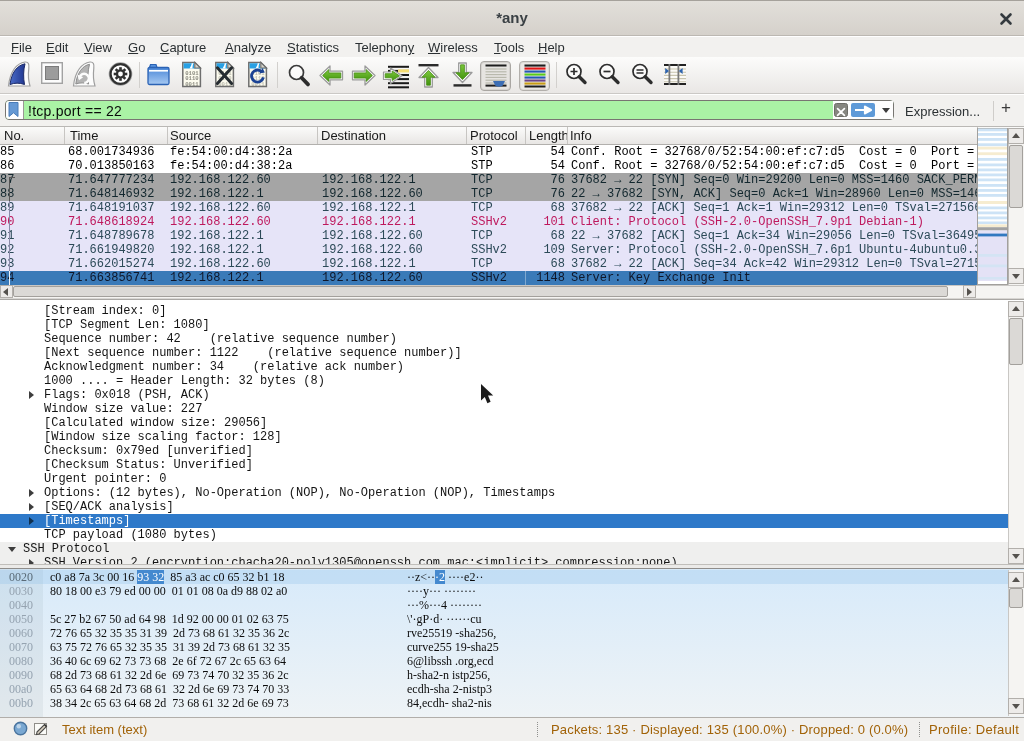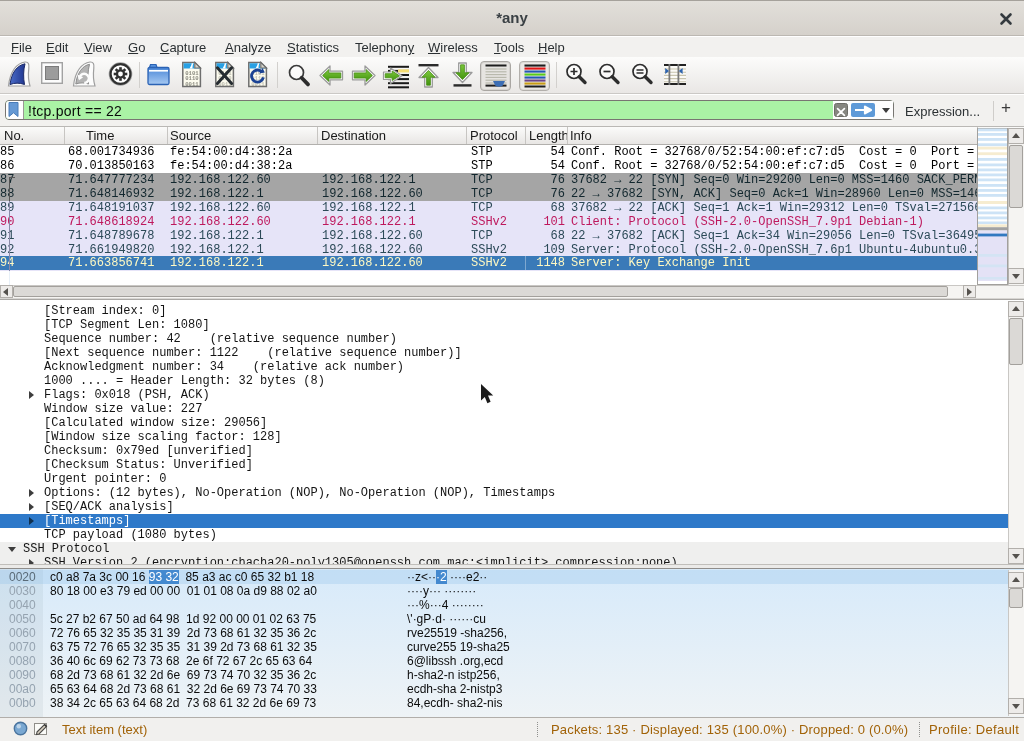--- a/index.html
+++ b/index.html
@@ -20,21 +20,21 @@
 .prow{position:absolute;left:0;width:977px;height:14px;font-family:"Liberation Mono",monospace;font-size:12px;line-height:14px;white-space:pre;overflow:hidden}
 .prow > span{position:absolute;top:0}
 .cno{left:0;width:60px;text-align:left}
 .ct{left:68px}.cs{left:170px}.cd{left:322px}.cp{left:471px}
 .cl{left:495px;width:70px;text-align:right}
 .ci{left:571px;width:406px}
 .trow{position:absolute;left:0;width:1008px;height:14px;font-family:"Liberation Mono",monospace;font-size:12px;line-height:14px;white-space:pre;overflow:hidden;color:#141414}
 .tri{position:absolute;width:0;height:0}
 .tri.r{border-left:5px solid #3d3d3d;border-top:4.5px solid transparent;border-bottom:4.5px solid transparent}
 .tri.d{border-top:5.5px solid #3d3d3d;border-left:4.5px solid transparent;border-right:4.5px solid transparent}
-.hexrow{position:absolute;left:0;width:977px;height:14px;font-family:Liberation Sans, sans-serif;font-size:12px;line-height:14px;white-space:pre;overflow:hidden;color:#0c0c0c}
+.hexrow{position:absolute;left:0;width:977px;height:14px;font-family:Liberation Serif, serif;font-size:12px;line-height:14px;white-space:pre;overflow:hidden;color:#0c0c0c}
 .hexrow > span{position:absolute;top:0}
 .hoff{left:9px;color:#95a3b0}.hbytes{left:50px}.hasc{left:407px}
 .hl{background:#4489cf;color:#fff}
 .sbtn{position:absolute;background:#edebe9;border:1px solid #b2afab}
 .sthumb{position:absolute;background:#dbd9d6;border:1px solid #a3a09c;border-radius:2px}
 .strough{position:absolute;background:#f5f4f2}
 .arr{position:absolute;width:0;height:0}
 .arr.u{border-left:4px solid transparent;border-right:4px solid transparent;border-bottom:5px solid #55524e}
 .arr.dn{border-left:4px solid transparent;border-right:4px solid transparent;border-top:5px solid #55524e}
 .arr.l{border-top:4px solid transparent;border-bottom:4px solid transparent;border-right:5px solid #55524e}
@@ -283,21 +283,21 @@
 <svg width="24" height="14" viewBox="0 0 24 14">
         <path d="M4 7 H14 V3.6 L20 7 L14 10.4 V7" fill="#fff" stroke="#fff" stroke-width="2.2" stroke-linejoin="round"></path>
       </svg></div>
 <div class="arr dn abs" style="left:882px;top:12.5px;border-top-color:#3c3c3c;border-top-width:5px;border-left-width:4.5px;border-right-width:4.5px;z-index:3"></div>
 <div class="abs" style="left:905px;top:9px;font-size:13px;color:#2c3134">Expression...</div>
 <div class="abs" style="left:993px;top:6px;width:1px;height:20px;background:#cfcdca"></div>
 <div class="abs" style="left:1001px;top:3px;font-size:17px;color:#3a3a3a">+</div>
 </div>
 <div id="phead">
 <span style="left:4px">No.</span>
-    <span style="left:86px">Time</span>
+    <span style="left:70px">Time</span>
     <span style="left:170px">Source</span>
     <span style="left:321px">Destination</span>
     <span style="left:470px">Protocol</span>
     <span style="left:529px">Length</span>
     <span style="left:570px">Info</span>
 <div class="hsep" style="left:64px"></div>
     <div class="hsep" style="left:167px"></div>
     <div class="hsep" style="left:317px"></div>
     <div class="hsep" style="left:466px"></div>
     <div class="hsep" style="left:525px"></div>
@@ -307,21 +307,21 @@
 <div id="plist">
 <div class="prow" style="top:145px;background:#fff;color:#000"><span class="cno">85</span><span class="ct">68.001734936</span><span class="cs">fe:54:00:d4:38:2a</span><span class="cp">STP</span><span class="cl">54</span><span class="ci">Conf. Root = 32768/0/52:54:00:ef:c7:d5  Cost = 0  Port = 0x8001</span></div>
 <div class="prow" style="top:159px;background:#fff;color:#000"><span class="cno">86</span><span class="ct">70.013850163</span><span class="cs">fe:54:00:d4:38:2a</span><span class="cp">STP</span><span class="cl">54</span><span class="ci">Conf. Root = 32768/0/52:54:00:ef:c7:d5  Cost = 0  Port = 0x8001</span></div>
 <div class="prow" style="top:173px;background:#a5a5a5;color:#12272e"><span class="cno">87</span><span class="ct">71.647777234</span><span class="cs">192.168.122.60</span><span class="cd">192.168.122.1</span><span class="cp">TCP</span><span class="cl">76</span><span class="ci">37682 → 22 [SYN] Seq=0 Win=29200 Len=0 MSS=1460 SACK_PERM=1 TSval=2715663998 TSecr=0 WS=128</span></div>
 <div class="prow" style="top:187px;background:#a5a5a5;color:#12272e"><span class="cno">88</span><span class="ct">71.648146932</span><span class="cs">192.168.122.1</span><span class="cd">192.168.122.60</span><span class="cp">TCP</span><span class="cl">76</span><span class="ci">22 → 37682 [SYN, ACK] Seq=0 Ack=1 Win=28960 Len=0 MSS=1460 SACK_PERM=1</span></div>
 <div class="prow" style="top:201px;background:#e6e4f8;color:#2c4a58"><span class="cno">89</span><span class="ct">71.648191037</span><span class="cs">192.168.122.60</span><span class="cd">192.168.122.1</span><span class="cp">TCP</span><span class="cl">68</span><span class="ci">37682 → 22 [ACK] Seq=1 Ack=1 Win=29312 Len=0 TSval=2715663998 TSecr=3</span></div>
 <div class="prow" style="top:215px;background:#e6e4f8;color:#be185d"><span class="cno">90</span><span class="ct">71.648618924</span><span class="cs">192.168.122.60</span><span class="cd">192.168.122.1</span><span class="cp">SSHv2</span><span class="cl">101</span><span class="ci">Client: Protocol (SSH-2.0-OpenSSH_7.9p1 Debian-1)</span></div>
 <div class="prow" style="top:229px;background:#e6e4f8;color:#2c4a58"><span class="cno">91</span><span class="ct">71.648789678</span><span class="cs">192.168.122.1</span><span class="cd">192.168.122.60</span><span class="cp">TCP</span><span class="cl">68</span><span class="ci">22 → 37682 [ACK] Seq=1 Ack=34 Win=29056 Len=0 TSval=364953965 TSecr</span></div>
 <div class="prow" style="top:243px;background:#e6e4f8;color:#2c4a58"><span class="cno">92</span><span class="ct">71.661949820</span><span class="cs">192.168.122.1</span><span class="cd">192.168.122.60</span><span class="cp">SSHv2</span><span class="cl">109</span><span class="ci">Server: Protocol (SSH-2.0-OpenSSH_7.6p1 Ubuntu-4ubuntu0.3)</span></div>
 <div class="prow" style="top:257px;background:#e6e4f8;color:#2c4a58"><span class="cno">93</span><span class="ct">71.662015274</span><span class="cs">192.168.122.60</span><span class="cd">192.168.122.1</span><span class="cp">TCP</span><span class="cl">68</span><span class="ci">37682 → 22 [ACK] Seq=34 Ack=42 Win=29312 Len=0 TSval=2715664012 TS</span></div>
-<div class="prow" style="top:256px;background:#3a7ab8;color:#fef9c3"><span class="cno">94</span><span class="ct">71.663856741</span><span class="cs">192.168.122.1</span><span class="cd">192.168.122.60</span><span class="cp">SSHv2</span><span class="cl">1148</span><span class="ci">Server: Key Exchange Init</span><span style="left:525px;width:1px;height:14px;background:#7fa8d0"></span></div>
+<div class="prow" style="top:271px;background:#3a7ab8;color:#0f172a"><span class="cno">94</span><span class="ct">71.663856741</span><span class="cs">192.168.122.1</span><span class="cd">192.168.122.60</span><span class="cp">SSHv2</span><span class="cl">1148</span><span class="ci">Server: Key Exchange Init</span><span style="left:525px;width:1px;height:14px;background:#7fa8d0"></span></div>
 
 <div class="abs" style="left:9px;top:177px;width:6px;height:1px;background:#555"></div>
 <div class="abs" style="left:9px;top:177px;width:1px;height:24px;background:#555"></div>
 <div class="abs" style="left:9px;top:201px;width:1px;height:70px;background:#8a8aa8"></div>
 <div class="abs" style="left:9px;top:271px;width:1px;height:14px;background:#e8f0f8"></div>
 
 <svg class="abs" style="left:977px;top:128px" width="31" height="157" viewBox="0 0 31 157">
 <rect x="0.5" y="0.5" width="30" height="156" fill="#ffffff" stroke="#a2a09d"></rect>
 <g>
 <rect x="1" y="0.5" width="29" height="2.8" fill="#cde3f6"></rect>

